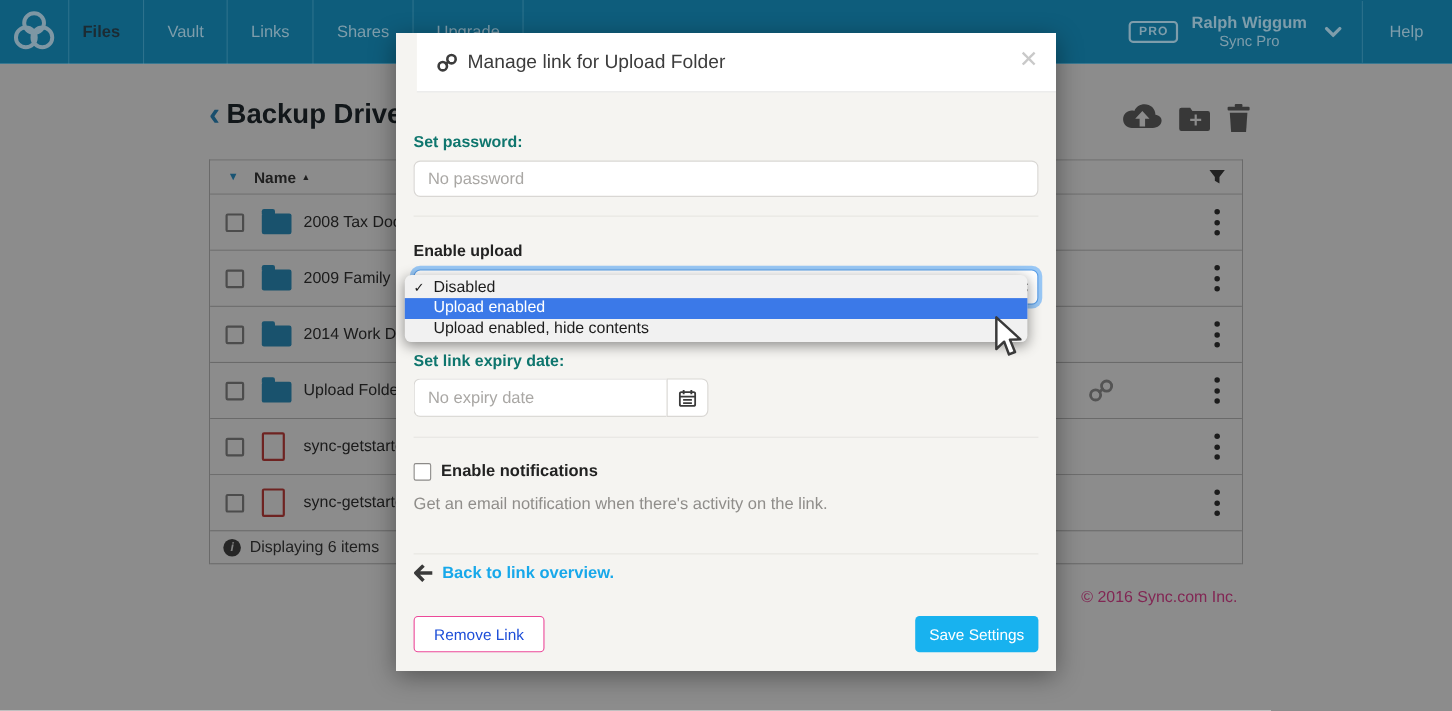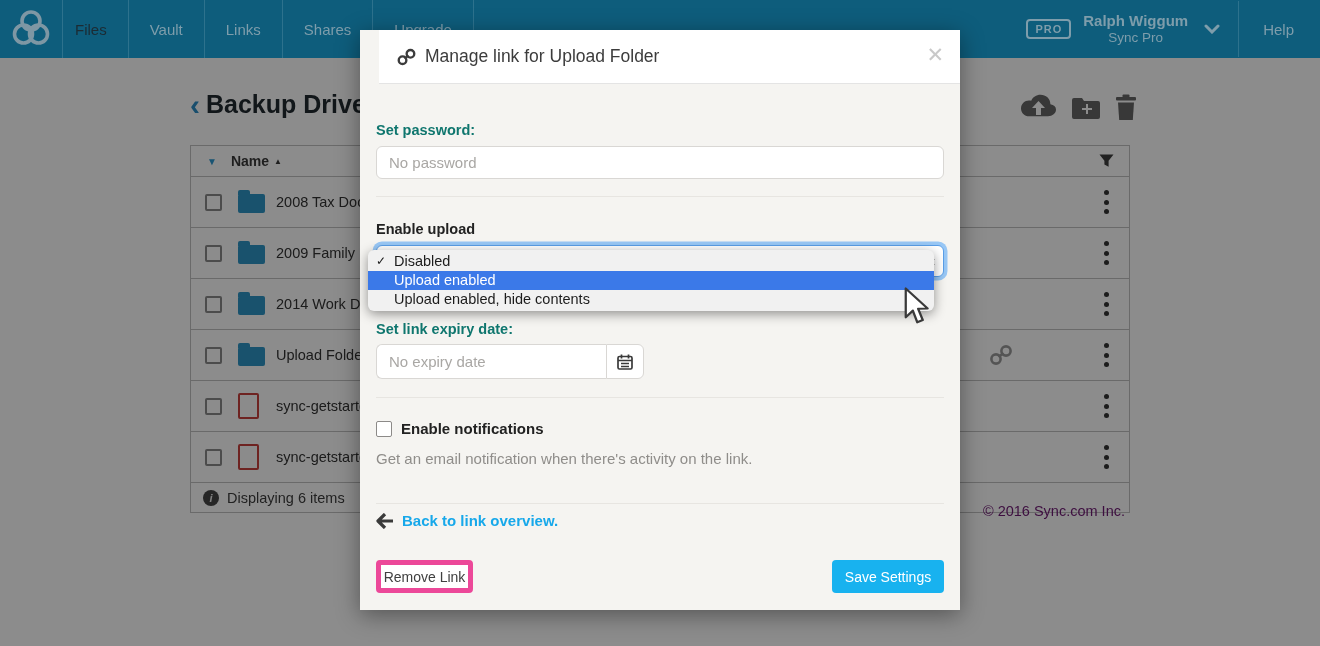--- a/index.html
+++ b/index.html
@@ -5,21 +5,21 @@
   * { margin:0; padding:0; box-sizing:border-box; }
   html,body { width:1320px; height:646px; overflow:hidden; }
   body { font-family:"Liberation Sans", sans-serif; background:#ffffff; position:relative; }
 
   
   .navbar { position:absolute; top:0; left:0; width:1320px; height:58px; background:#0E5D7C; display:flex; align-items:stretch; z-index:3; }
   .logo-wrap { width:62px; display:flex; align-items:center; justify-content:center; }
   .nav-tabs { display:flex; align-items:stretch; }
   .nav-tab { padding:0 21px; display:flex; align-items:center; font-size:15px; color:#7E9DAB; border-right:1px solid rgba(255,255,255,0.13); cursor:pointer; }
   .nav-tab:first-child { border-left:1px solid rgba(255,255,255,0.13); }
-  .nav-tab.active { color:#1C2B33; font-weight:normal;padding-left:12px; }
+  .nav-tab.active { color:#1C2B33; font-weight:bold;padding-left:12px; }
   .nav-right { margin-left:auto; display:flex; align-items:center; color:#7E9DAB; }
   .pro-badge { border:2px solid #7E9DAB; border-radius:4px; font-size:11px; font-weight:bold; letter-spacing:1px; padding:2px 7px; margin-right:12px; }
   .user-block { text-align:center; line-height:1.2; margin-right:16px; }
   .user-name { font-weight:bold; font-size:15px; }
   .user-plan { font-size:13.5px; }
   .nav-chevron { margin-right:18px; display:flex; align-items:center; }
   .help-cell { border-left:1px solid rgba(255,255,255,0.13); height:56px; display:flex; align-items:center; padding:0 26px 0 24px; font-size:15px; cursor:pointer; }
 
   
   .page { position:absolute; top:58px; left:0; width:1320px; height:588px; background:#ffffff; z-index:1; }
@@ -42,21 +42,21 @@
   .icon-folder::before { content:""; position:absolute; top:-4px; left:0; width:12px; height:5px; background:#2E96C6; border-radius:2px 2px 0 0; }
   .icon-pdf { width:21px; height:26px; background:#FDFDFD; border:2px solid #C9413D; border-radius:2px; display:flex; align-items:center; justify-content:center; }
   .icon-pdf b { color:#C9413D; font-size:8px; letter-spacing:0.3px; }
   .row-name { color:#333; font-size:14.5px; margin-left:4px; white-space:nowrap; }
   .row-link-icon { position:absolute; left:798px; top:14px; }
   .row-kebab { position:absolute; right:15px; top:13px; width:16px; height:24px; display:flex; flex-direction:column; align-items:center; justify-content:space-between; cursor:pointer; }
   .row-kebab i { width:5px; height:5px; background:#333; border-radius:50%; }
   .t-footer { height:30px; background:#fff; border-bottom:1px solid #C2C2C2; display:flex; align-items:center; padding-left:12px; }
   .info-circle { width:16px; height:16px; border-radius:50%; background:#454545; color:#EDEDED; font-size:11px; font-weight:bold; font-style:italic; display:flex; align-items:center; justify-content:center; margin-right:8px; }
   .footer-text { color:#3D3D3D; font-size:14.5px; }
-  .copyright { position:absolute; top:445px; right:195px; color:#701a75; font-size:14.5px; }
+  .copyright { position:absolute; top:477px; right:195px; color:#ec4899; font-size:14.5px; }
 
   .dim-overlay { position:absolute; top:58px; left:0; width:1320px; height:588px; background:rgba(0,0,0,0.45); z-index:2; }
 
   
   .modal { position:absolute; top:30px; left:360px; width:600px; height:580px; background:#F5F4F1; z-index:10; box-shadow:0 5px 22px rgba(0,0,0,0.4);padding-left:19px; }
   .modal-header { height:54px; background:#fff; border-bottom:1px solid #E4E4E4; display:flex; align-items:center; padding-left:18px; position:relative; }
   .modal-title { color:#3C3C3C; font-size:17.5px; margin-left:9px; }
   .modal-close { position:absolute; right:16px; top:14px; color:#C9C9C9; font-size:21px; cursor:pointer; line-height:1; }
   .m-label { position:absolute; left:16px; color:#0f766e; font-size:14.5px; font-weight:bold; }
   .m-label.plain { font-weight:bold; color:#222; }
@@ -78,21 +78,21 @@
 
   .notif-row { position:absolute; top:390px; left:16px; display:flex; align-items:center; }
   .notif-check { width:16px; height:16px; background:#fff; border:1px solid #8C8A88; border-radius:2px; margin-right:9px; cursor:pointer; }
   .notif-label { color:#222; font-size:15px; font-weight:bold; cursor:pointer; }
   .notif-desc { position:absolute; top:420px; left:16px; color:#8F8D8A; font-size:15px; }
 
   .back-row { position:absolute; top:482px; left:16px; display:flex; align-items:center; cursor:pointer; }
   .back-link { color:#17A8EA; font-size:15px; font-weight:bold; margin-left:8px; }
 
   .btn { position:absolute; top:530px; height:33px; border-radius:4px; font-size:14px; font-family:"Liberation Sans",sans-serif; cursor:pointer; }
-  .btn-remove { left:16px; width:97px; background:#fff; border:5px solid #ec4899; color:#404040; }
+  .btn-remove { left:16px; width:119px; background:#fff; border:1px solid #ec4899; color:#1d4ed8; }
   .btn-save { right:16px; width:112px; background:#18B2EF; border:none; color:#fff; font-weight:normal; }
 
   .cursor { position:absolute; left:902px; top:287px; z-index:20; pointer-events:none; }
 </style>
 </head>
 <body>
 
 <div class="navbar">
   <div class="logo-wrap">
     <svg width="44" height="44" viewBox="0 0 44 44">

